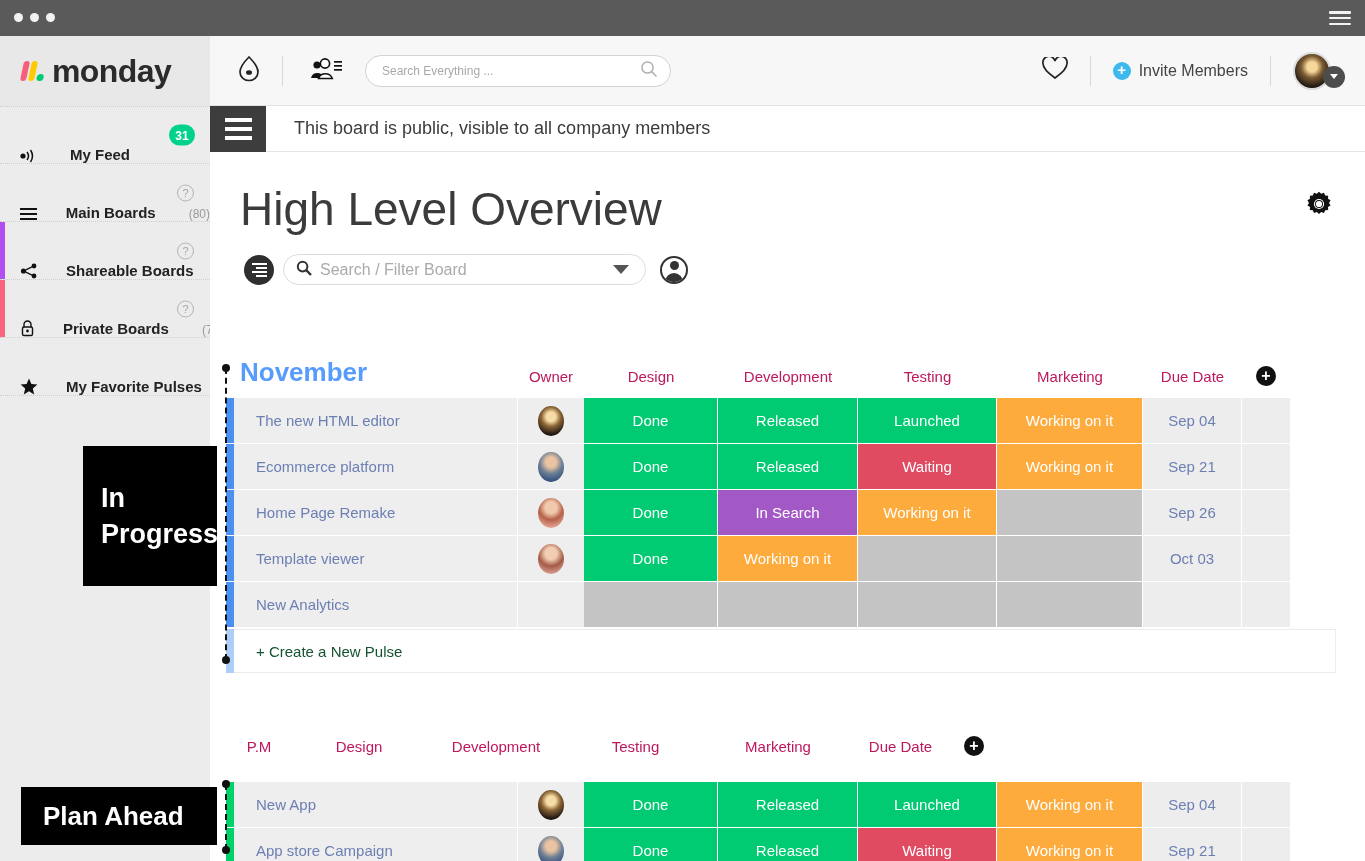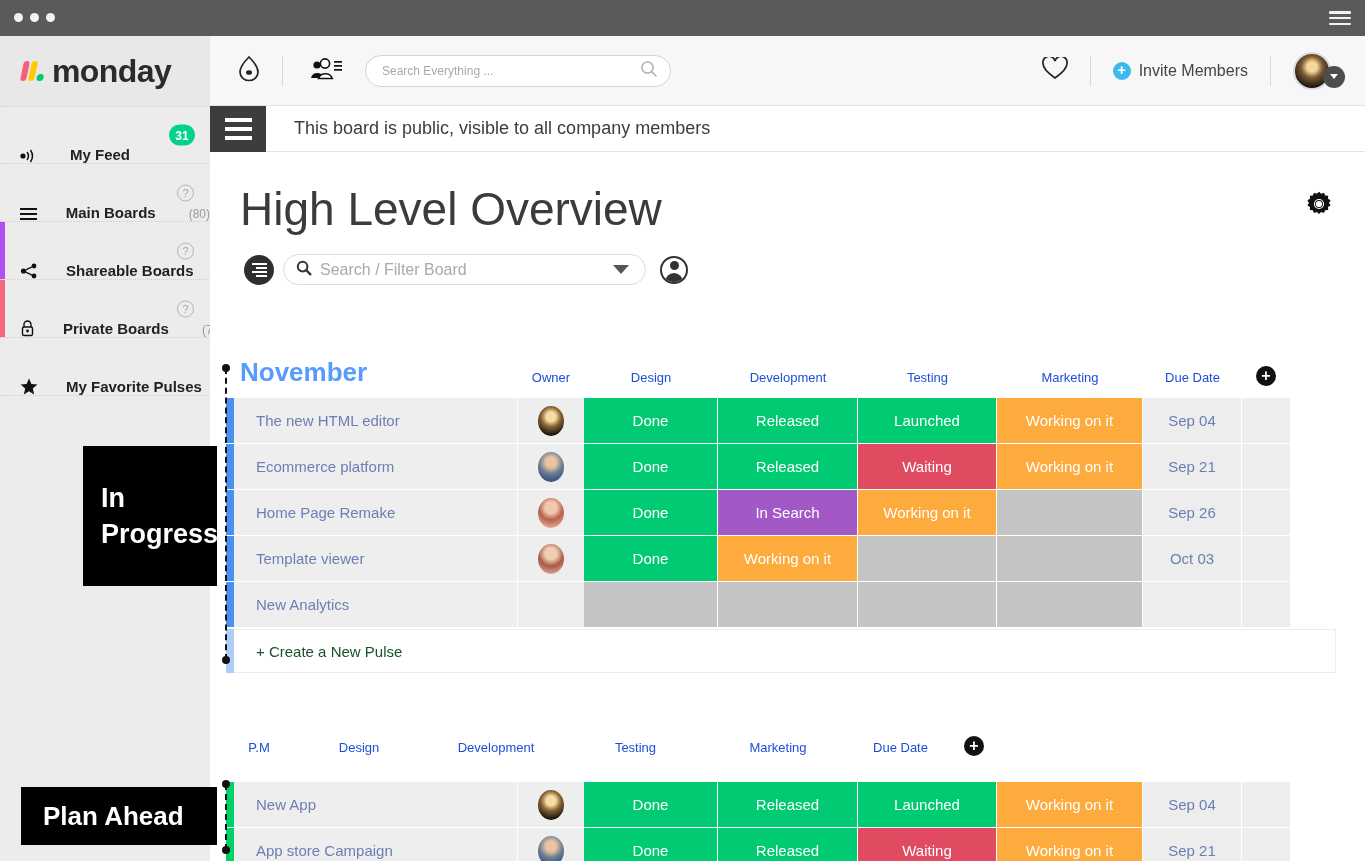--- a/index.html
+++ b/index.html
@@ -153,21 +153,21 @@
   .person-circle .head { width: 9px; height: 9px; border-radius: 50%; background: #333; position: absolute; margin-bottom: 12px; }
   .person-circle .body { width: 18px; height: 9px; border-radius: 9px 9px 0 0; background: #333; }
 
   
   .group { position: absolute; left: 16px; width: 1110px; }
   .grp-header { display: flex; align-items: flex-end; height: 36px; }
   .grp-name { font-size: 26px; font-weight: bold; width: 292px; padding-left: 14px; }
   .grp-name.nov { color: #579bfc; }
   .grp-name.dec { color: #00d26a; }
   .col-head {
-    font-size: 13px; color: #1d4ed8; text-align: center; padding-bottom: 3px;
+    font-size: 15px; color: #be185d; text-align: center; padding-bottom: 3px;
   }
   .c-owner { width: 66px; }
   .c-design { width: 134px; }
   .c-dev { width: 140px; }
   .c-test { width: 139px; }
   .c-mkt { width: 146px; }
   .c-date { width: 99px; }
   .c-plus { width: 48px; display: flex; justify-content: center; align-items: center; padding-bottom: 2px; }
   .plus-ico {
     width: 20px; height: 20px; border-radius: 50%; background: #111; color: #fff;

